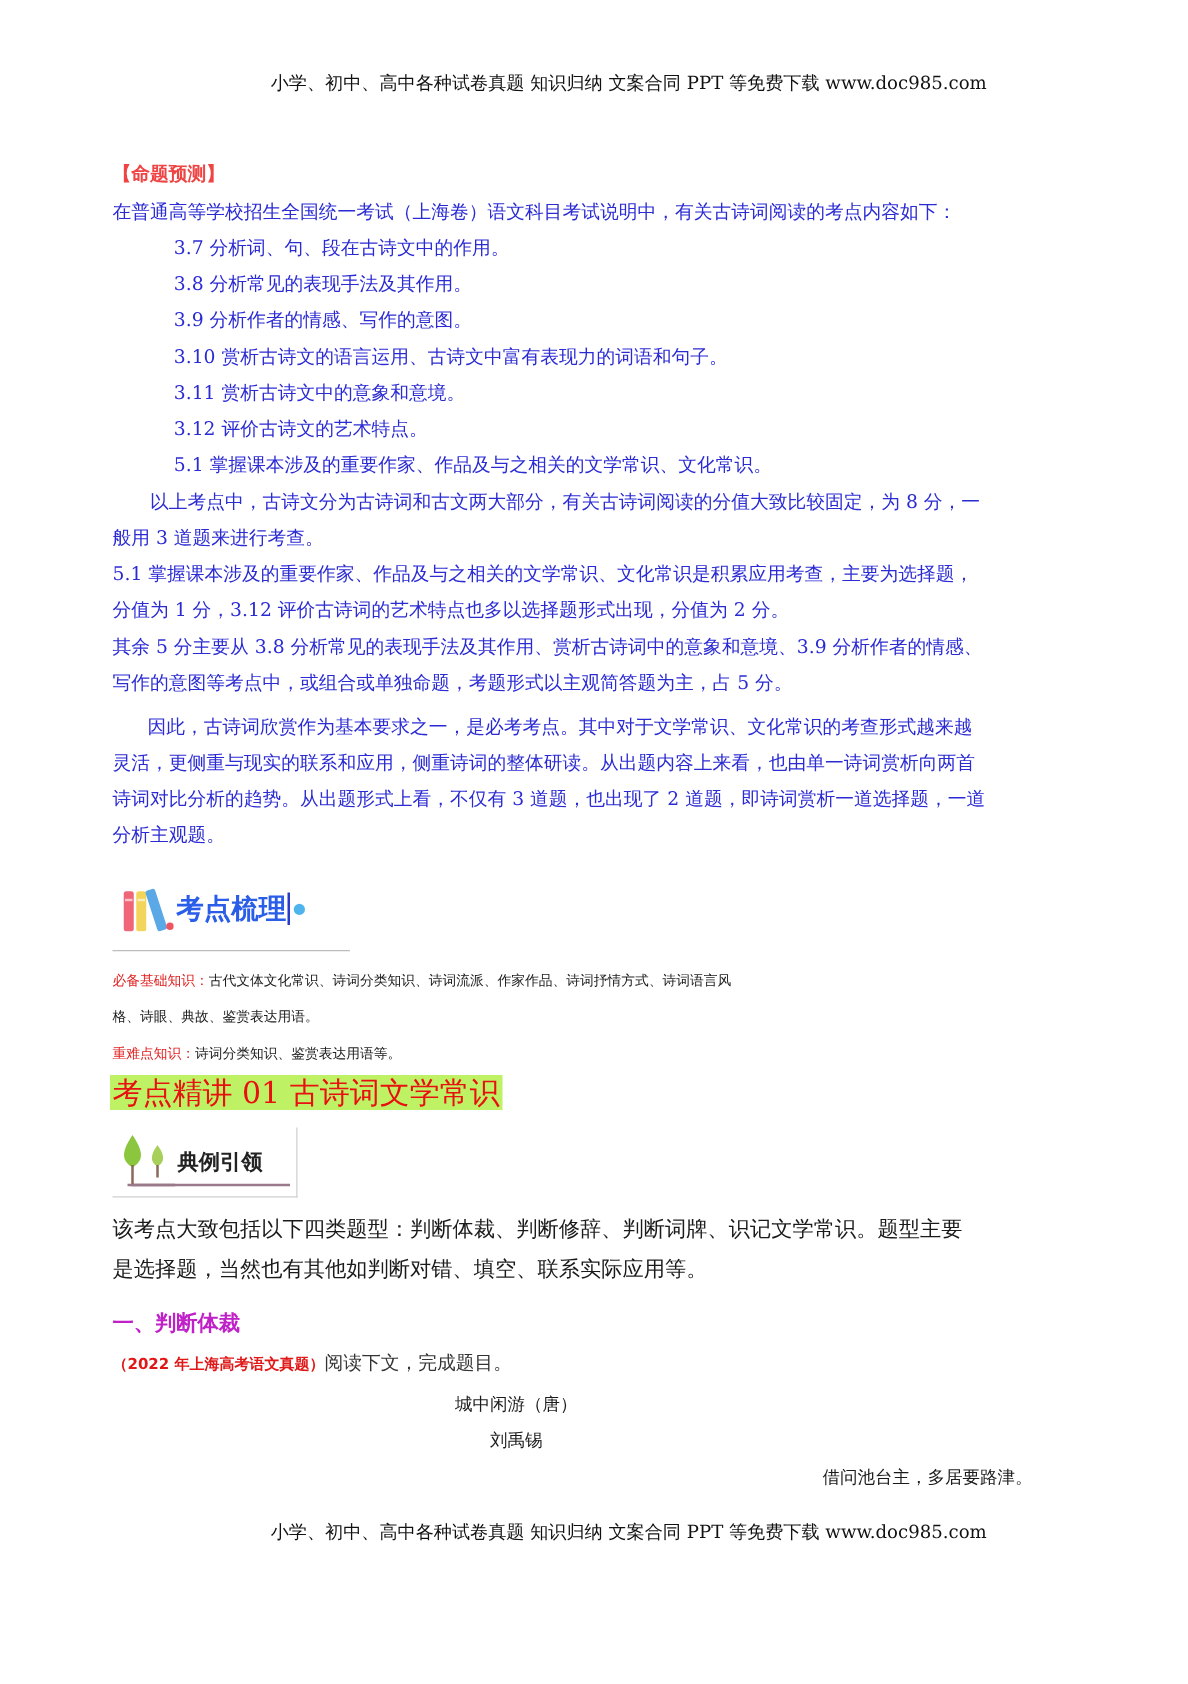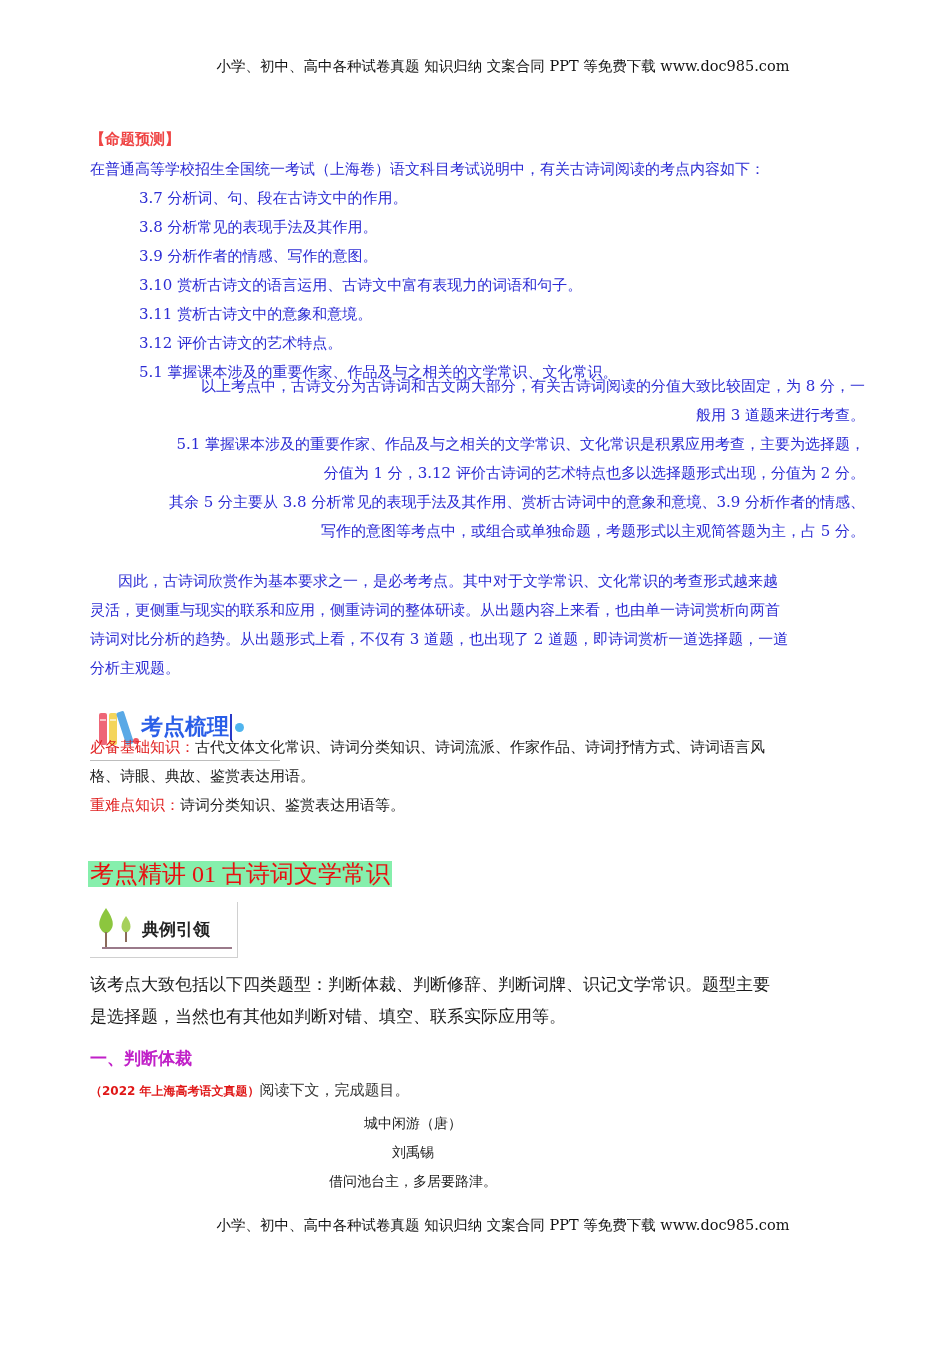--- a/index.html
+++ b/index.html
@@ -6,21 +6,21 @@
     body { width: 950px; height: 1347px; position: relative; overflow: hidden;
            font-family: "DejaVu Serif", "Liberation Serif", serif; }
     .abs { position: absolute; }
     .hdr { left: 0; width: 950px; text-align: center; font-size: 14.5px; color: #111; white-space: nowrap; margin-left: 28px; }
     .blue { color: #2b2bd4; }
     .line { font-size: 15px; line-height: 29px; white-space: nowrap; }
     .body-blue { position: absolute; left: 90px; width: 775px; font-size: 15px; line-height: 29px; color: #2b2bd4; }
     .heading-bracket { font-family: "DejaVu Sans", "Liberation Sans", sans-serif; font-weight: bold; color: #ef4444; font-size: 15px; }
     .red { color: #e02020; }
     .black { color: #1a1a1a; }
-    .sec-title { background: #86efac; color: #e81010; font-size: 24px; line-height: 32px; padding: 0 2px; font-family: Liberation Serif, serif; }
+    .sec-title { background: #bef264; color: #e81010; font-size: 24px; line-height: 32px; padding: 0 2px; }
     .magenta { color: #c020c8; font-family: "DejaVu Sans", "Liberation Sans", sans-serif; font-weight: bold; font-size: 17px; }
     .src-red { color: #e01818; font-family: "DejaVu Sans", "Liberation Sans", sans-serif; font-weight: bold; font-size: 12px; }
     .poem { left: 0; width: 826px; text-align: center; font-size: 14px; color: #1a1a1a; font-family: "DejaVu Serif", serif; }
     .badge-kd { left: 97px; top: 704px; height: 46px; display: flex; align-items: center; }
     .badge-line { left: 90px; top: 760px; width: 190px; height: 1px; background: #bdbdbd; }
     .badge-dl { left: 90px; top: 902px; width: 148px; height: 56px; border: 1px solid #d0d0d0; border-left: none; border-top: none; box-sizing: border-box; }
   </style>
 </head>
 <body>
 
@@ -32,21 +32,21 @@
 <div class="abs" style="left:139px; top:184px;">
   <div class="line blue">3.7 分析词、句、段在古诗文中的作用。</div>
   <div class="line blue">3.8 分析常见的表现手法及其作用。</div>
   <div class="line blue">3.9 分析作者的情感、写作的意图。</div>
   <div class="line blue">3.10 赏析古诗文的语言运用、古诗文中富有表现力的词语和句子。</div>
   <div class="line blue">3.11 赏析古诗文中的意象和意境。</div>
   <div class="line blue">3.12 评价古诗文的艺术特点。</div>
   <div class="line blue">5.1 掌握课本涉及的重要作家、作品及与之相关的文学常识、文化常识。</div>
 </div>
 
-<div class="body-blue" style="top:372px;text-align:right;">
+<div class="body-blue" style="top:387px;">
   <div style="padding-left:30px;">以上考点中，古诗文分为古诗词和古文两大部分，有关古诗词阅读的分值大致比较固定，为 8 分，一</div>
   <div>般用 3 道题来进行考查。</div>
   <div>5.1 掌握课本涉及的重要作家、作品及与之相关的文学常识、文化常识是积累应用考查，主要为选择题，</div>
   <div>分值为 1 分，3.12 评价古诗词的艺术特点也多以选择题形式出现，分值为 2 分。</div>
   <div>其余 5 分主要从 3.8 分析常见的表现手法及其作用、赏析古诗词中的意象和意境、3.9 分析作者的情感、</div>
   <div>写作的意图等考点中，或组合或单独命题，考题形式以主观简答题为主，占 5 分。</div>
 </div>
 
 <div class="body-blue" style="top:567px;">
   <div style="padding-left:28px;">因此，古诗词欣赏作为基本要求之一，是必考考点。其中对于文学常识、文化常识的考查形式越来越</div>
@@ -63,21 +63,21 @@
     <rect x="13" y="12" width="6" height="2" fill="#ffffff" opacity="0.6"></rect>
     <rect x="24" y="4" width="8" height="34" rx="2" fill="#5aa9e6" transform="rotate(-18 28 21)"></rect>
     <circle cx="39" cy="34" r="3" fill="#ee5560"></circle>
   </svg>
   <span style="font-family:'DejaVu Sans','Liberation Sans',sans-serif; font-weight:bold; font-size:22px; color:#2a5ee8; margin-left:2px;">考点梳理</span>
   <span style="display:inline-block; width:2px; height:26px; background:#2a3ac8; margin-left:1px;"></span>
   <span style="display:inline-block; width:9px; height:9px; border-radius:50%; background:#4fb4ee; margin-left:3px;"></span>
 </div>
 <div class="abs badge-line"></div>
 
-<div class="abs" style="left:90px; top:733px; width:775px; font-size:15px; line-height:29px;">
+<div class="abs" style="left:90px; top:770px; width:775px; font-size:11px; line-height:29px;">
   <div style="white-space:nowrap;">
     <span class="red">必备基础知识：</span><span class="black">古代文体文化常识、诗词分类知识、诗词流派、作家作品、诗词抒情方式、诗词语言风</span>
   </div>
   <div class="black">格、诗眼、典故、鉴赏表达用语。</div>
   <div style="white-space:nowrap;">
     <span class="red">重难点知识：</span><span class="black">诗词分类知识、鉴赏表达用语等。</span>
   </div>
 </div>
 
 <div class="abs" style="left:88px; top:858px;">
@@ -102,15 +102,15 @@
   <div style="white-space:nowrap;">是选择题，当然也有其他如判断对错、填空、联系实际应用等。</div>
 </div>
 
 <div class="abs magenta" style="left:90px; top:1047px;">一、判断体裁</div>
 <div class="abs" style="left:90px; top:1080px; white-space:nowrap;">
   <span class="src-red">（2022 年上海高考语文真题）</span><span style="font-size:15px; color:#333;">阅读下文，完成题目。</span>
 </div>
 
 <div class="abs poem" style="top:1115px;">城中闲游（唐）</div>
 <div class="abs poem" style="top:1144px;">刘禹锡</div>
-<div class="abs poem" style="top:1173px;">借问池台主，多居要路津。</div>
+<div class="abs poem" style="top:1173px;text-align:right;">借问池台主，多居要路津。</div>
 
 <div class="abs hdr" style="top:1216px;">小学、初中、高中各种试卷真题 知识归纳 文案合同 PPT 等免费下载   www.doc985.com</div>
 
 </body></html>

